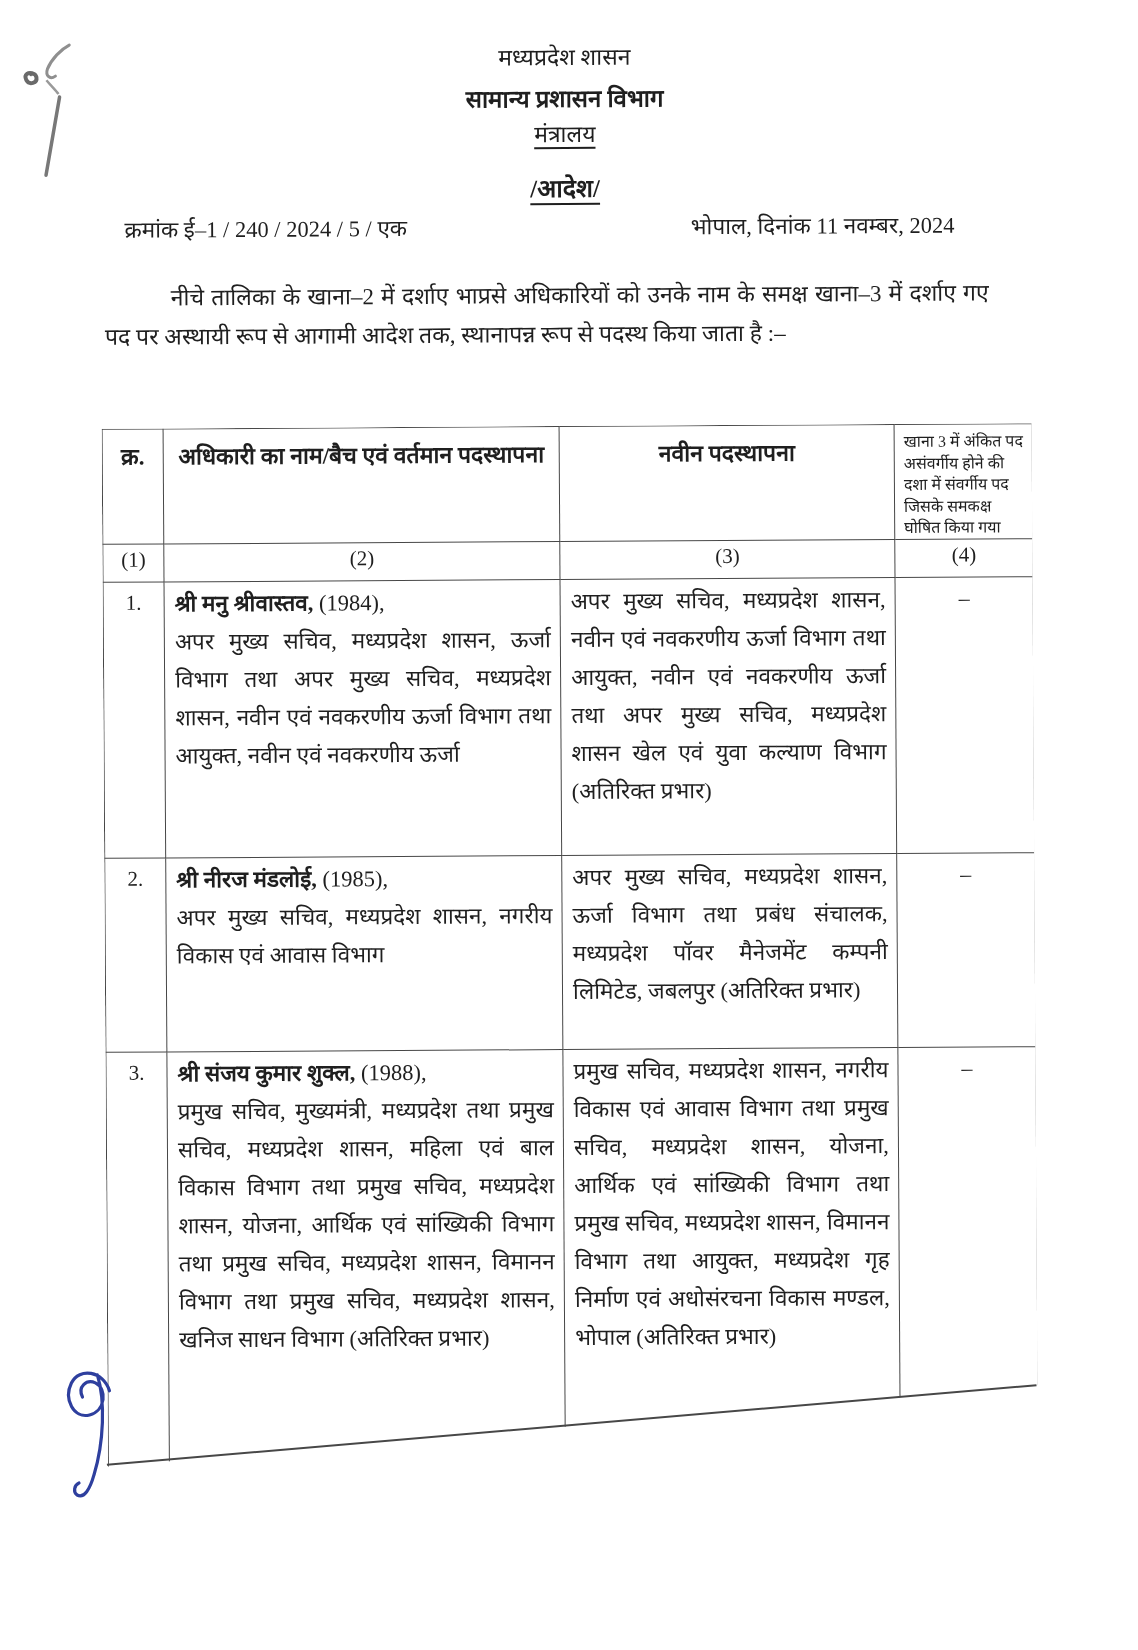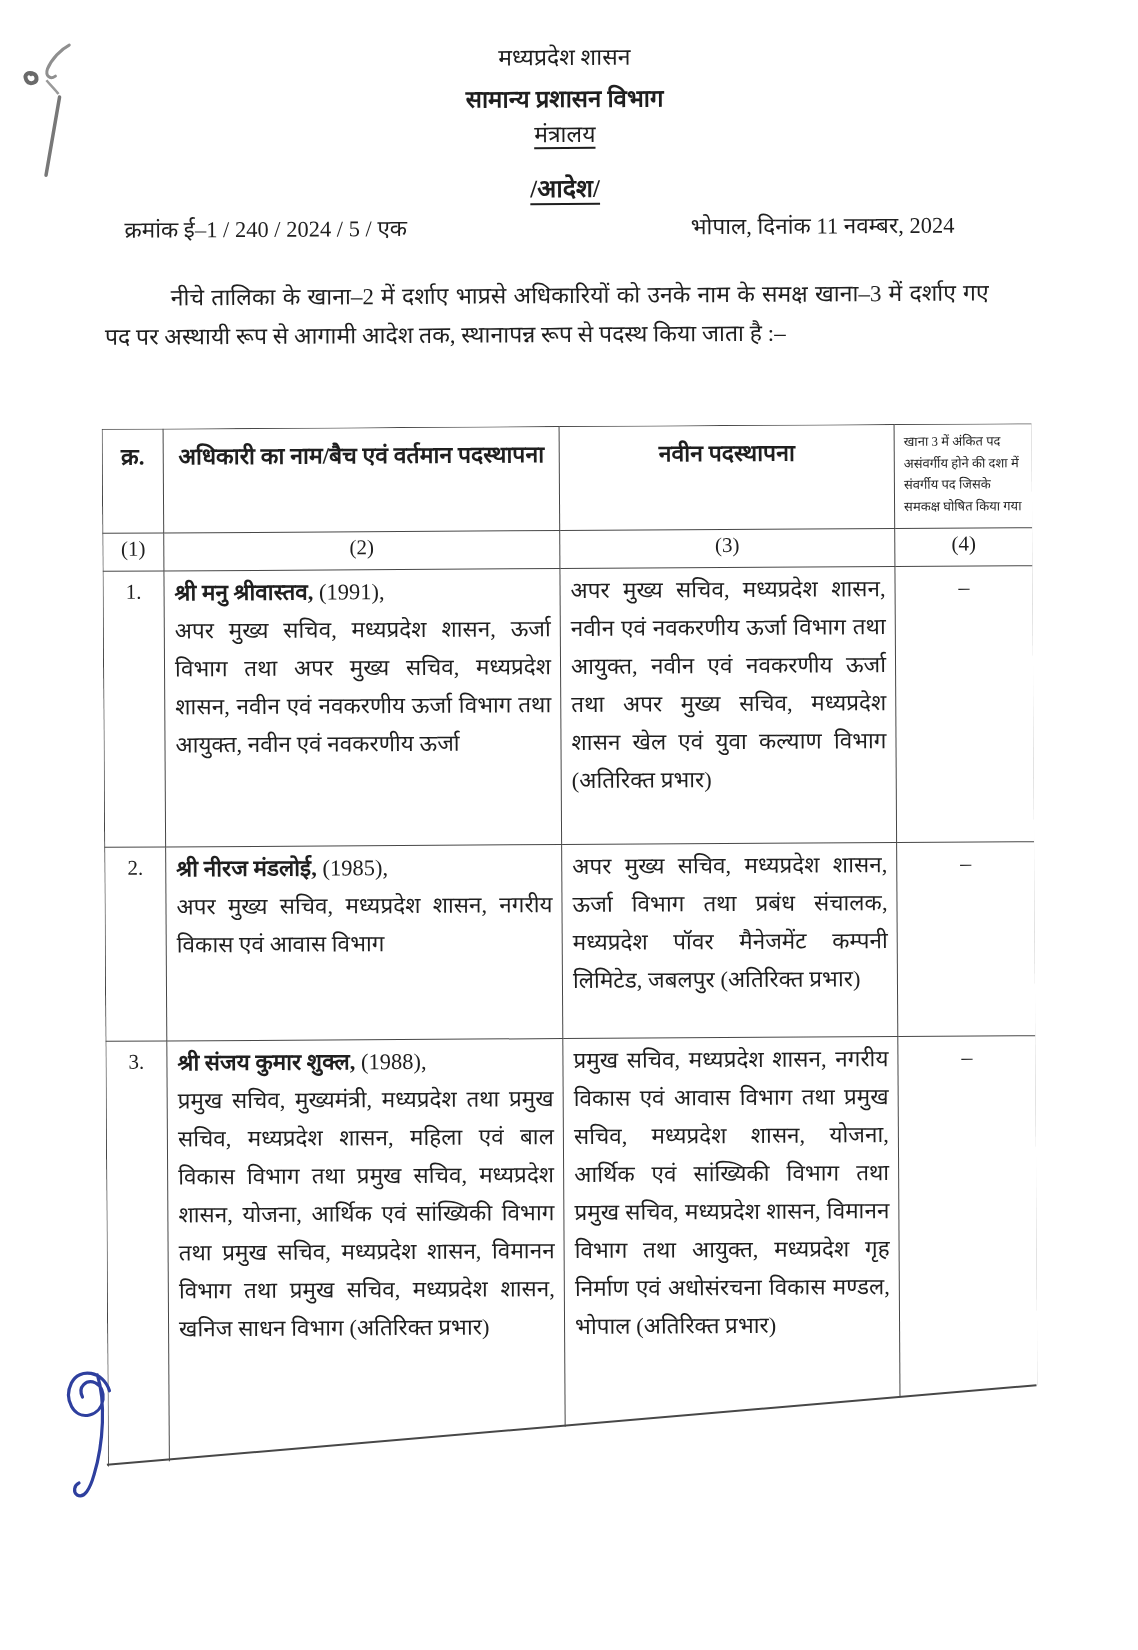--- a/index.html
+++ b/index.html
@@ -14,21 +14,21 @@
   .refline{position:absolute;top:211px;left:0;width:100%;box-sizing:border-box;
            display:flex;justify-content:space-between;padding:0 180px 0 128px;font-size:22.5px;}
   .intro{position:absolute;top:277px;left:108px;width:884px;font-size:23px;line-height:38.5px;
          text-align:justify;text-indent:66px;}
   .tblwrap{position:absolute;left:104px;top:426px;width:930px;height:1041px;
            clip-path:polygon(0 0,100% 0,100% 962px,0 1038px);}
   table{border-collapse:collapse;width:100%;table-layout:fixed;}
   td{border:1.6px solid #474747;vertical-align:top;box-sizing:border-box;padding:0;}
   tr.lastrow td{border-bottom:none;}
   .hc{font-weight:bold;text-align:center;font-size:23px;line-height:45px;padding-top:5px;}
-  .hc4{font-weight:normal;font-size:13px;line-height:21.5px;text-align:left;
+  .hc4{font-weight:normal;font-size:16px;line-height:21.5px;text-align:left;
        padding:6px 4px 0 9px;}
   .numcell{text-align:center;font-size:21px;padding:3px 0 5px 0;}
   .sno{text-align:center;font-size:21px;padding-top:8px;}
   .bodycell{font-size:22.5px;line-height:38px;text-align:justify;padding:3px 9px 0 10px;}
   .officer-name{font-weight:bold;}
   .equiv{text-align:center;font-size:22px;padding-top:8px;}
   .btmline{position:absolute;left:103px;top:1461px;width:933px;height:2.2px;background:#474747;
            transform-origin:0 50%;transform:rotate(-4.55deg);}
   svg{display:block;}
 </style>
@@ -75,21 +75,21 @@
         <td class="numcell">(1)</td>
         <td class="numcell">(2)</td>
         <td class="numcell">(3)</td>
         <td class="numcell">(4)</td>
       </tr>
 
       <tr style="height:276px">
         <td class="sno">1.</td>
         <td class="bodycell">
           <span class="officer-name">श्री मनु श्रीवास्तव,</span>
-          <span>(1991),</span>
+          <span>(1984),</span>
           <div>अपर मुख्य सचिव, मध्यप्रदेश शासन, ऊर्जा विभाग तथा अपर मुख्य सचिव, मध्यप्रदेश शासन, नवीन एवं नवकरणीय ऊर्जा विभाग तथा आयुक्त, नवीन एवं नवकरणीय ऊर्जा</div>
         </td>
         <td class="bodycell">अपर मुख्य सचिव, मध्यप्रदेश शासन, नवीन एवं नवकरणीय ऊर्जा विभाग तथा आयुक्त, नवीन एवं नवकरणीय ऊर्जा तथा अपर मुख्य सचिव, मध्यप्रदेश शासन खेल एवं युवा कल्याण विभाग (अतिरिक्त प्रभार)</td>
         <td class="equiv">–</td>
       </tr>
 
       <tr style="height:194px">
         <td class="sno">2.</td>
         <td class="bodycell">
           <span class="officer-name">श्री नीरज मंडलोई,</span>

